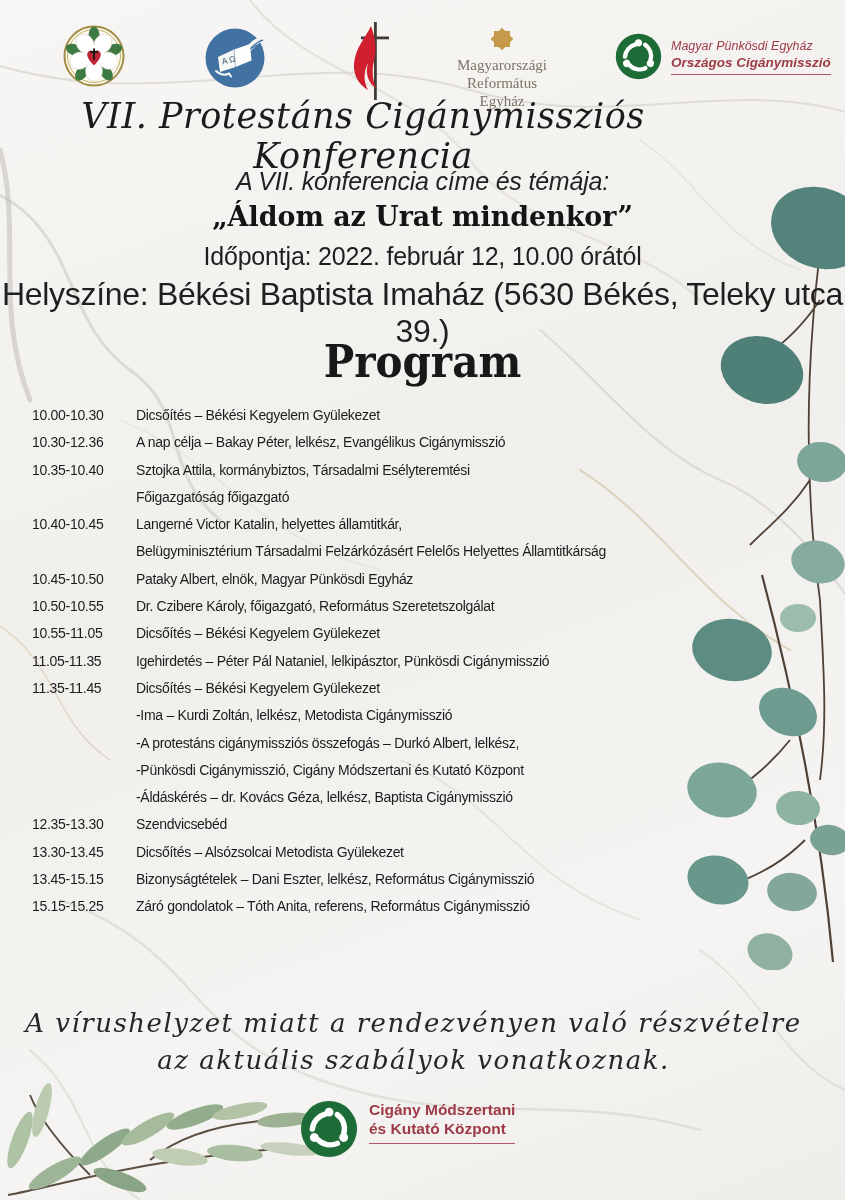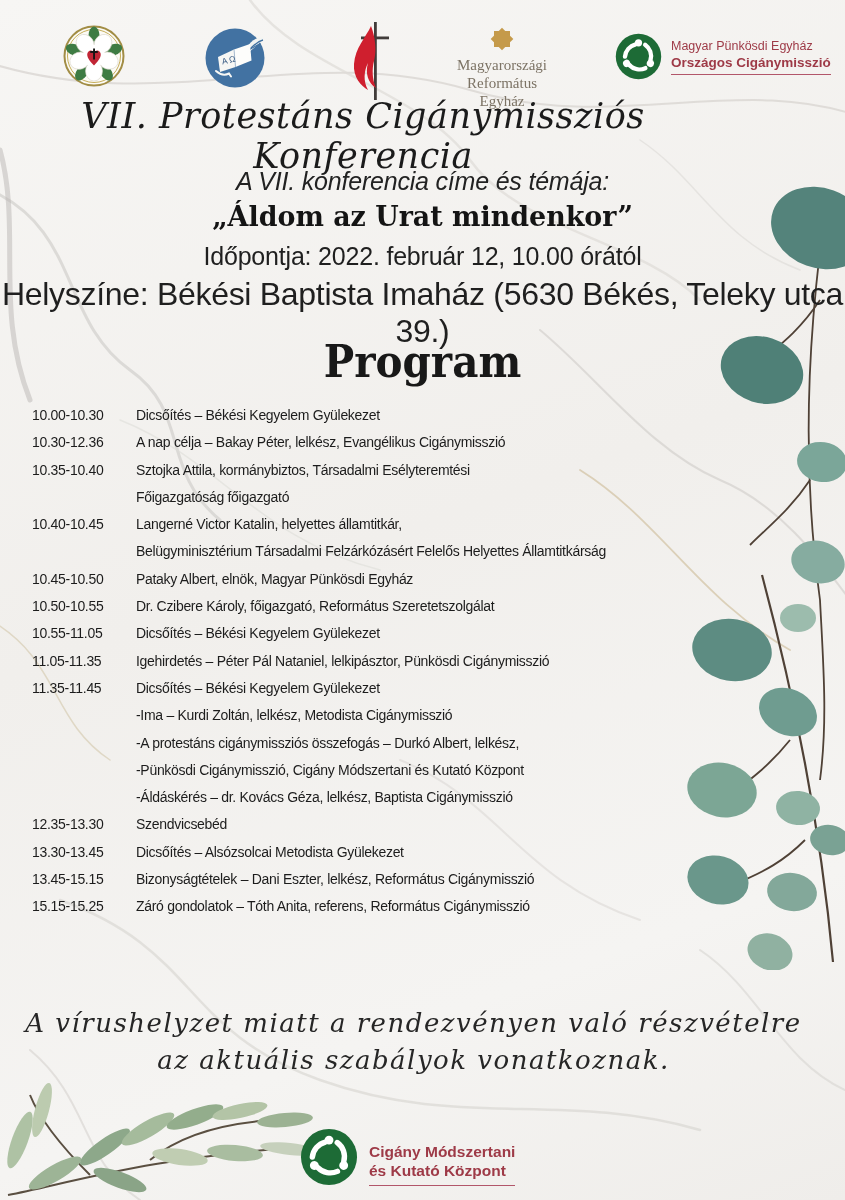--- a/index.html
+++ b/index.html
@@ -16,21 +16,21 @@
 
   
   .logos{position:absolute;left:0;top:0;width:845px;height:110px;}
   .logo{position:absolute;}
   .logo-rose{left:63px;top:25px;}
   .logo-baptist{left:204px;top:27px;}
   .logo-methodist{left:341px;top:20px;}
   .logo-ref{left:447px;top:26px;width:110px;text-align:center;}
   .logo-ref .star{display:block;margin:0 auto 4px auto;}
   .logo-ref .ref-line{font-family:"Liberation Serif",serif;font-size:15px;line-height:18px;color:#7c7365;}
-  .logo-punkosdi{left:615px;top:33px;display:flex;align-items:center;}
+  .logo-punkosdi{left:615px;top:33px;display:flex;align-items:center;font-style:italic;}
   .punkosdi-text{margin-left:9px;border-bottom:1.5px solid #b2566a;padding-bottom:3px;}
   .punkosdi-line1{font-size:12.5px;color:var(--maroon,#9e3a47);line-height:16px;}
   .punkosdi-line2{font-size:13.5px;color:var(--maroon,#9e3a47);font-weight:bold;line-height:17px;}
 
   
   .title{position:absolute;left:0;top:96px;width:726px;text-align:center;
     font-family:"DejaVu Serif",serif;font-style:italic;font-weight:500;
     font-size:35px;letter-spacing:.5px;color:#1b1b1b;}
   .intro{position:absolute;left:0;top:167px;width:845px;text-align:center;}
   .intro-subtitle{font-size:25px;letter-spacing:-.2px;color:#222;font-style:italic;}
@@ -45,21 +45,21 @@
   .program-list{position:absolute;left:32px;top:402px;width:800px;font-size:14px;
     letter-spacing:-.3px;line-height:27.3px;color:#1c1c1c;white-space:nowrap;}
   .prog-time{display:inline-block;width:104px;}
 
   
   .notice{position:absolute;left:0;top:1005px;width:827px;text-align:center;
     font-family:"DejaVu Serif",serif;font-style:italic;font-size:26px;
     letter-spacing:1.5px;line-height:37px;color:#262626;}
 
   
-  .footer-logo{position:absolute;left:300px;top:1128px;display:flex;align-items:flex-end;}
+  .footer-logo{position:absolute;left:300px;top:1100px;display:flex;align-items:flex-start;}
   .footer-logo-text{margin-left:11px;border-bottom:1px solid #b2566a;padding-bottom:5px;}
   .footer-logo-line{font-size:15.5px;font-weight:bold;color:var(--maroon,#9e3a47);line-height:19px;}
 
   
   .fill-green{fill:var(--brand-green,#1d6b36);}
   .fill-red{fill:var(--methodist-red,#cf1f2e);}
   .fill-blue{fill:var(--baptist-blue,#4272a2);}
   .fill-gold{fill:var(--gold,#c59a4a);}
 </style>
 </head>

